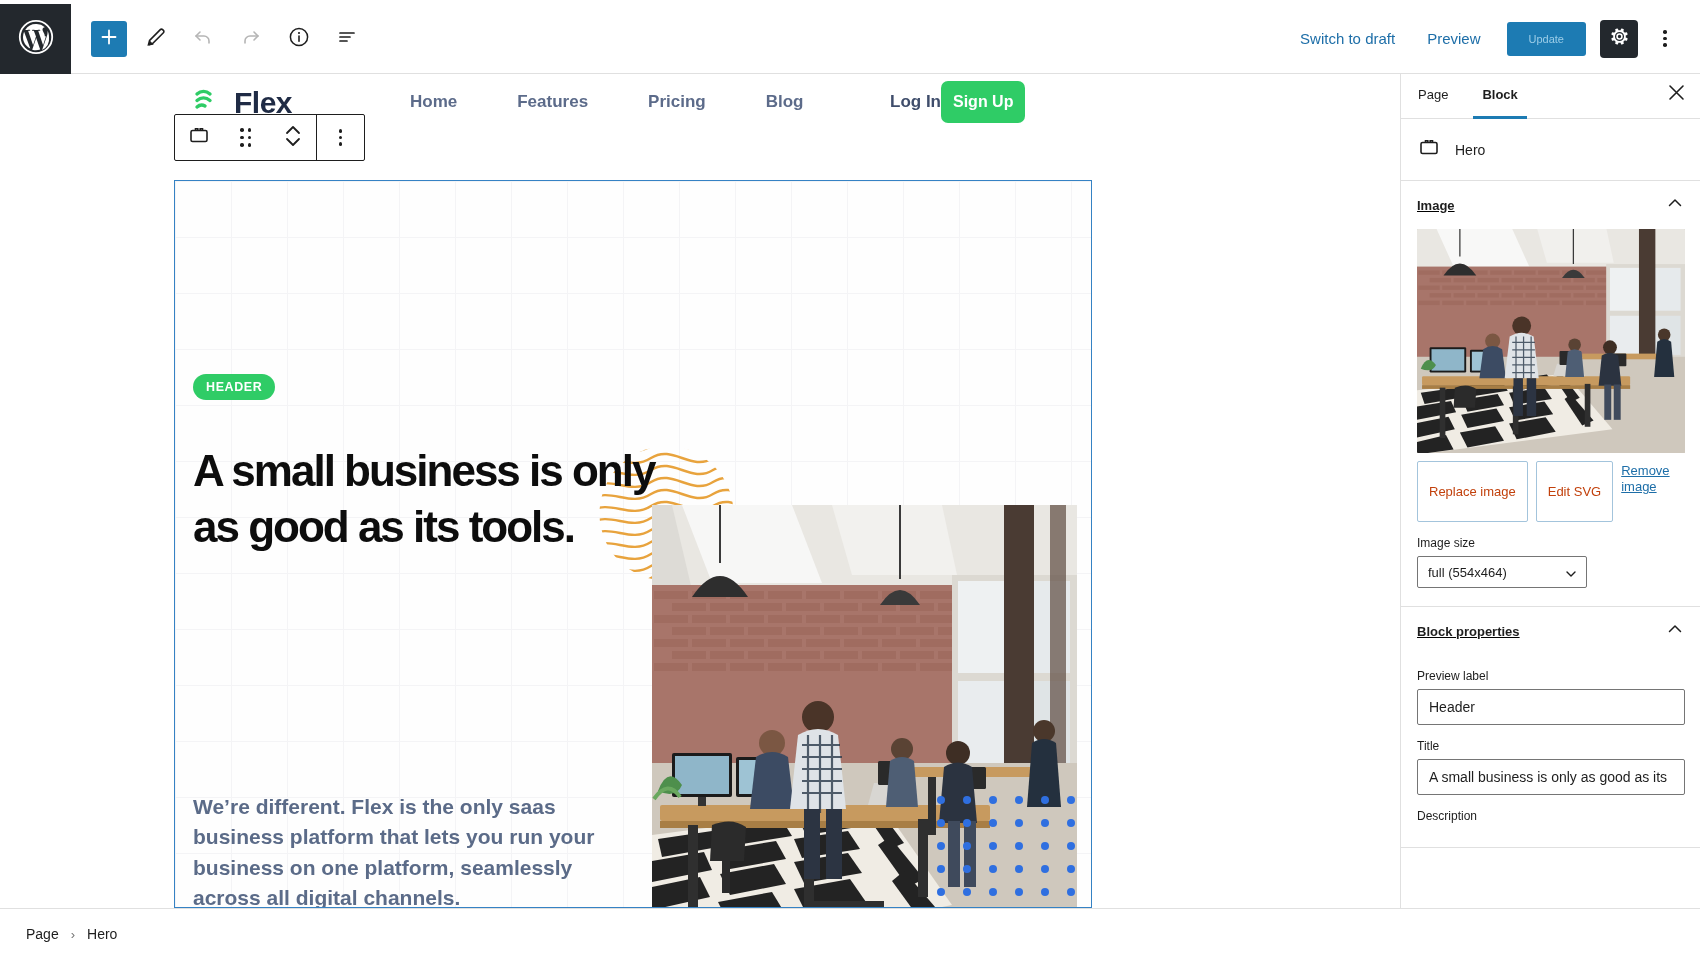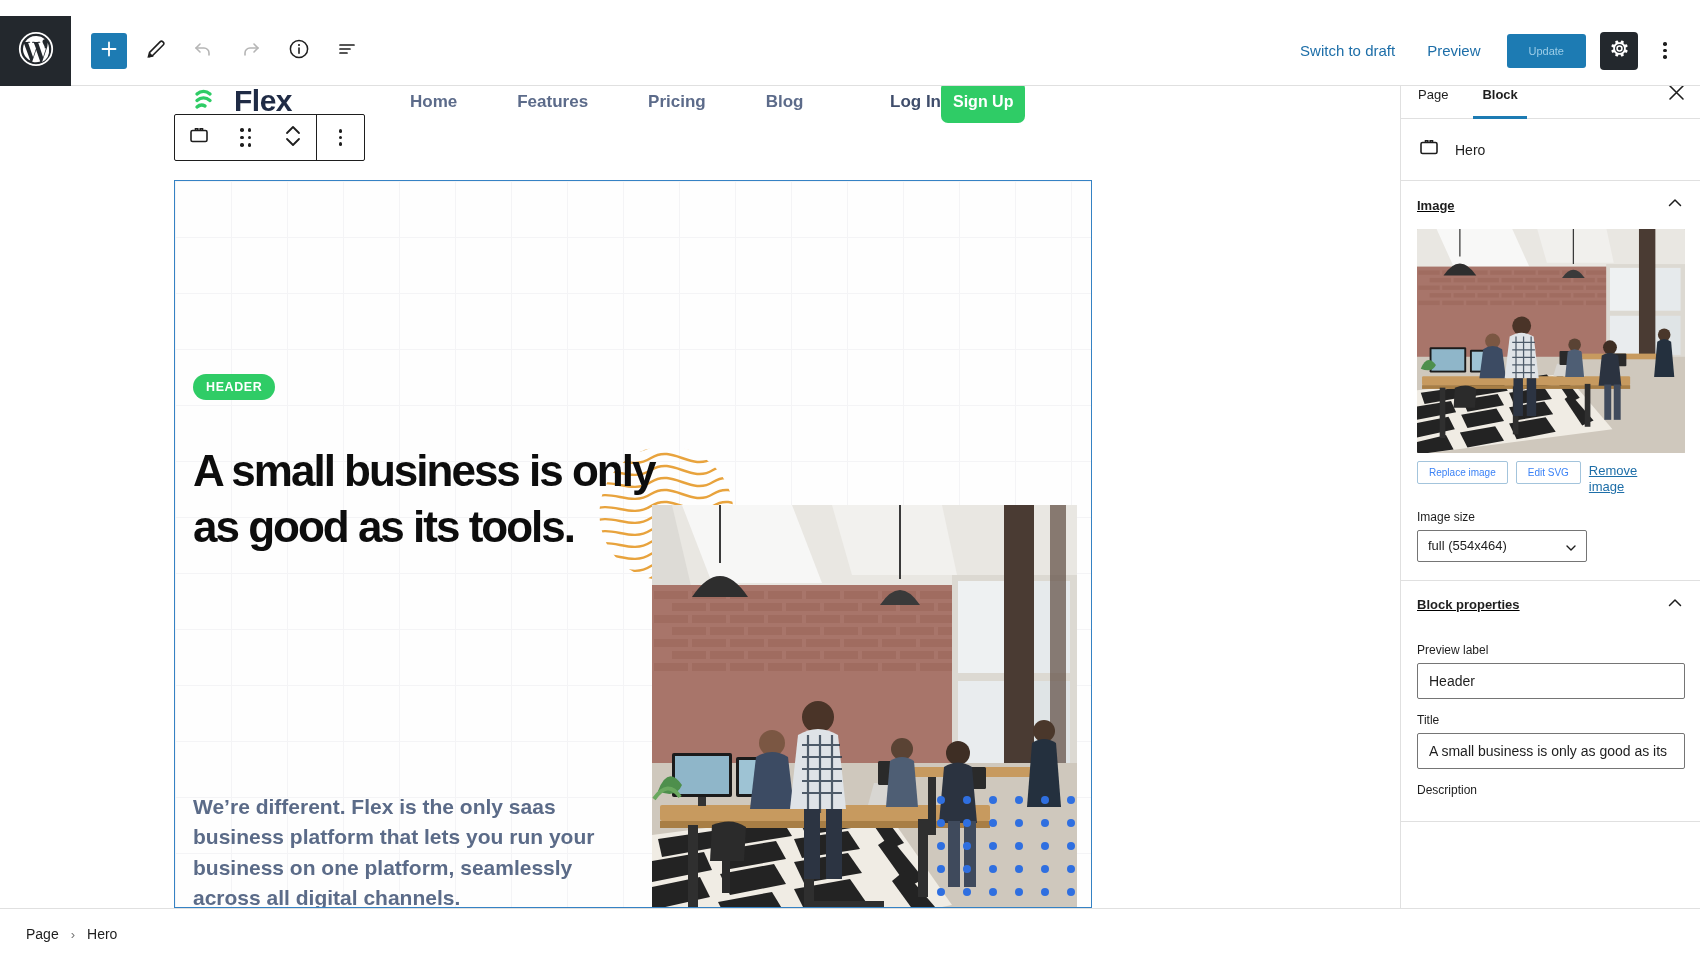--- a/index.html
+++ b/index.html
@@ -6,21 +6,21 @@
   html, body {
     margin: 0; padding: 0;
     width: 1700px; height: 959px;
     overflow: hidden;
     background: #fff;
     font-family: "Liberation Sans", sans-serif;
   }
 
   
   #editor-topbar {
-    position: absolute; top: 16px; left: 0;
+    position: absolute; top: 4px; left: 0;
     width: 1700px; height: 70px;
     background: #fff;
     border-bottom: 1px solid #e0e0e0;
     display: flex; align-items: center;
     z-index: 40;
   }
   #wp-logo-button {
     width: 71px; height: 70px;
     background: #23282d;
     display: flex; align-items: center; justify-content: center;
@@ -69,21 +69,21 @@
     position: absolute; top: 70px; left: 0;
     width: 1266px; height: 838px;
     background: #fff; overflow: hidden;
   }
 
   
   #site-header {
     position: absolute; top: 0; left: 0; width: 1266px; height: 63px;
     display: flex; align-items: center;
   }
-  #site-logo { position: absolute; left: 192px; display: flex; align-items: flex-start; gap: 10px; }
+  #site-logo { position: absolute; left: 192px; display: flex; align-items: flex-end; gap: 10px; text-decoration: underline; }
   #logo-wordmark { font-size: 30px; font-weight: 800; color: #1f2b45; letter-spacing: -0.5px; }
   #site-nav { position: absolute; left: 410px; display: flex; gap: 60px; }
   .nav-link { color: #5c6b8a; font-size: 17px; font-weight: 600; cursor: pointer; }
   #nav-actions { position: absolute; left: 890px; display: flex; align-items: center; }
   #login-link { color: #3f4d6b; font-size: 17px; font-weight: 600; cursor: pointer; }
   #signup-button {
     background: #2fcc66; color: #fff; font-size: 16px; font-weight: 700;
     border: none; border-radius: 7px; padding: 12px 12px; cursor: pointer;
     font-family: inherit;
   }
@@ -186,22 +186,22 @@
     height: 48px; display: flex; align-items: center;
     justify-content: space-between; cursor: pointer; text-decoration: underline;
   }
   .panel-title { font-size: 13px; font-weight: 600; color: #1e1e1e; }
   #image-preview {
     width: 268px; height: 224px; overflow: hidden; border-radius: 1px;
     position: relative; margin-bottom: 8px;
   }
   #image-action-row { display: flex; align-items: flex-start; gap: 8px; }
   .sb-secondary-btn {
-    border: 1px solid #a3c4dc; background: #fff; color: #3b82f6;
-    font-size: 10px; border-radius: 2px; padding: 5px 11px;
+    border: 1px solid #a3c4dc; background: #fff; color: #c2410c;
+    font-size: 13px; border-radius: 2px; padding: 22px 11px;
     cursor: pointer; font-family: inherit; white-space: nowrap;
   }
   #remove-image-link {
     color: #1d6ea8; font-size: 13px; text-decoration: underline;
     cursor: pointer; line-height: 1.25; width: 56px; padding-top: 2px;
   }
   .field-label {
     font-size: 12px; color: #1e1e1e; display: block;
     margin: 14px 0 6px;
   }

